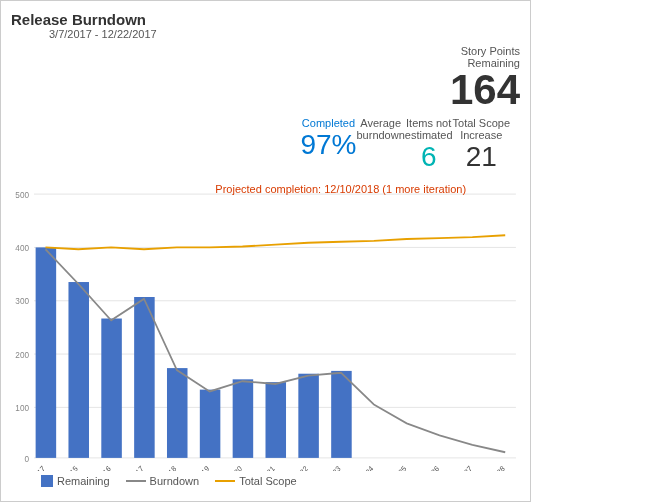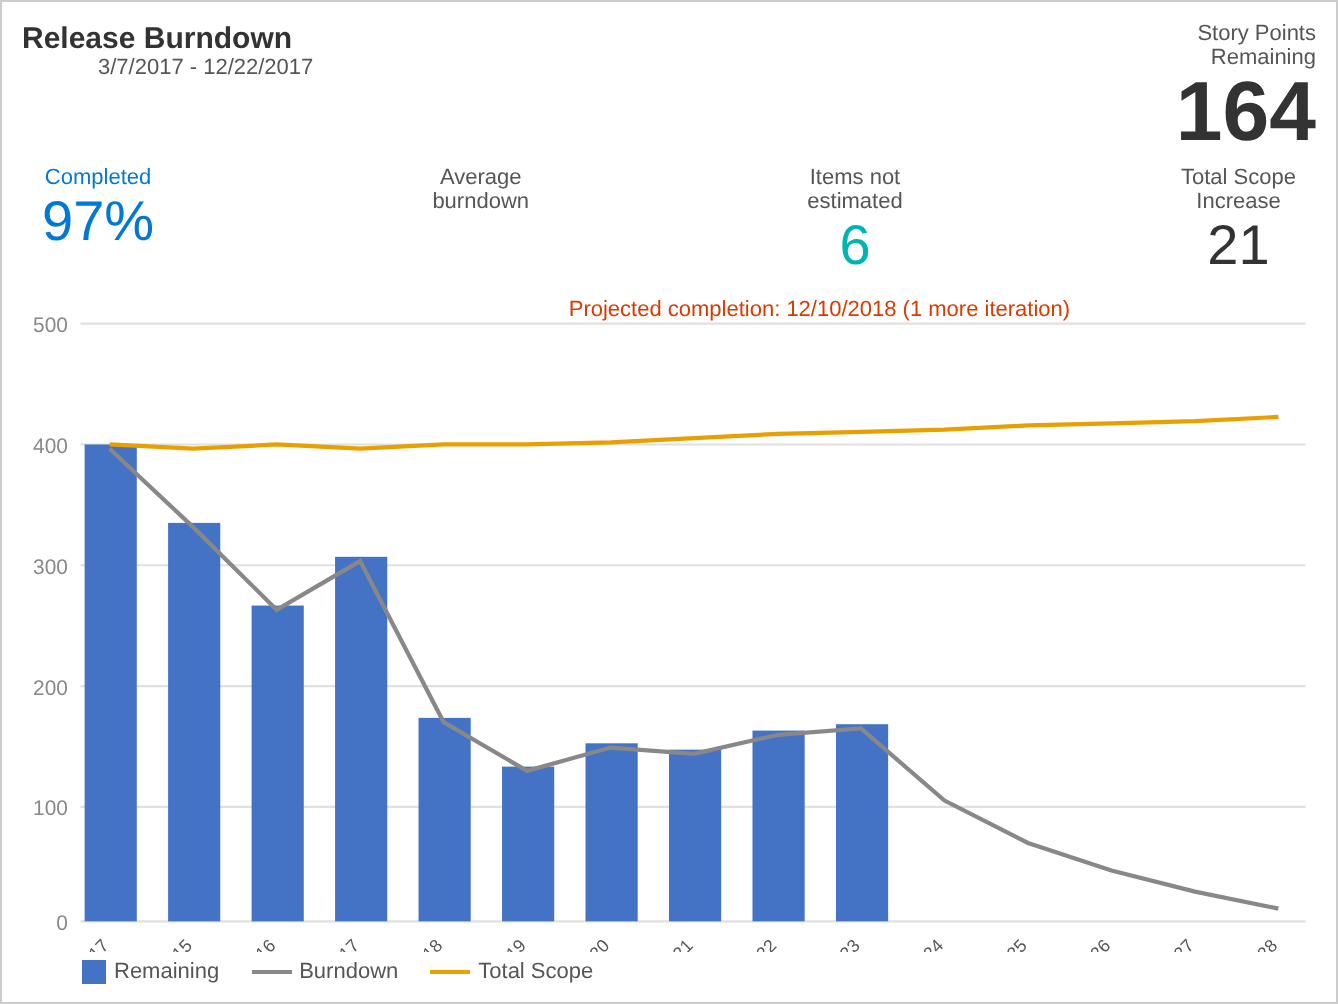--- a/index.html
+++ b/index.html
@@ -1,24 +1,24 @@
 <!DOCTYPE html>
 <html><head>
   <meta charset="utf-8">
   <style>
     * { box-sizing: border-box; margin: 0; padding: 0; }
     body { font-family: 'Segoe UI', Arial, sans-serif; background: #fff; width: 669px; height: 502px; overflow: hidden; }
-    .container { width: 669px; height: 502px; border: 1px solid #ccc; padding: 10px; display: flex; flex-direction: column; }
+    .container { width: 531px; height: 502px; border: 1px solid #ccc; padding: 10px; display: flex; flex-direction: column; }
     .header { display: flex; justify-content: space-between; align-items: flex-start; margin-bottom: 6px; }
     .header-left { display: flex; flex-direction: column; }
     .title { font-size: 15px; font-weight: 600; color: #333; }
     .date-range { font-size: 11px; color: #555; margin-left: 38px; }
     .header-right { text-align: right; }
     .story-points-value { font-size: 42px; font-weight: 700; color: #333; line-height: 1; }
-    .metrics { display: flex; justify-content: space-between; margin-bottom: 8px; padding: 0 10px; }
+    .metrics { display: flex; justify-content: flex-end; margin-bottom: 8px; padding: 0 10px; }
     .metric { text-align: center; }
     .metric-value { font-size: 28px; font-weight: 300; color: #333; }
     .metric-value.blue { color: #0078d4; }
     .metric-value.teal { color: #00b4b4; }
     .chart-area { flex: 1; position: relative; }
     .projected-label { position: absolute; top: 2px; left: 50%; transform: translateX(-20%); font-size: 11px; color: #d83b01; }
     svg.chart { width: 100%; height: 100%; }
     .legend { display: flex; gap: 16px; padding: 4px 30px; font-size: 11px; color: #555; }
     .legend-item { display: flex; align-items: center; gap: 4px; }
     .legend-box { width: 12px; height: 12px; }
@@ -27,21 +27,21 @@
 </head>
 <body>
 
 <div class="container">
   <div class="header">
     <div class="header-left">
       <span class="title">Release Burndown</span>
       <span class="date-range">3/7/2017 - 12/22/2017</span>
     </div>
     <div class="header-right">
-      <div style="font-size:11px;color:#555;">
+      <div style="font-size:11px;color:#555;margin-top:34px;">
         <span>Story Points</span><br>
         <span>Remaining</span>
       </div>
       <div class="story-points-value">164</div>
     </div>
   </div>
 
   <div class="metrics">
     <div class="metric">
       <div style="font-size:11px;color:#555;"><span style="color:#0078d4;">Completed</span></div>

